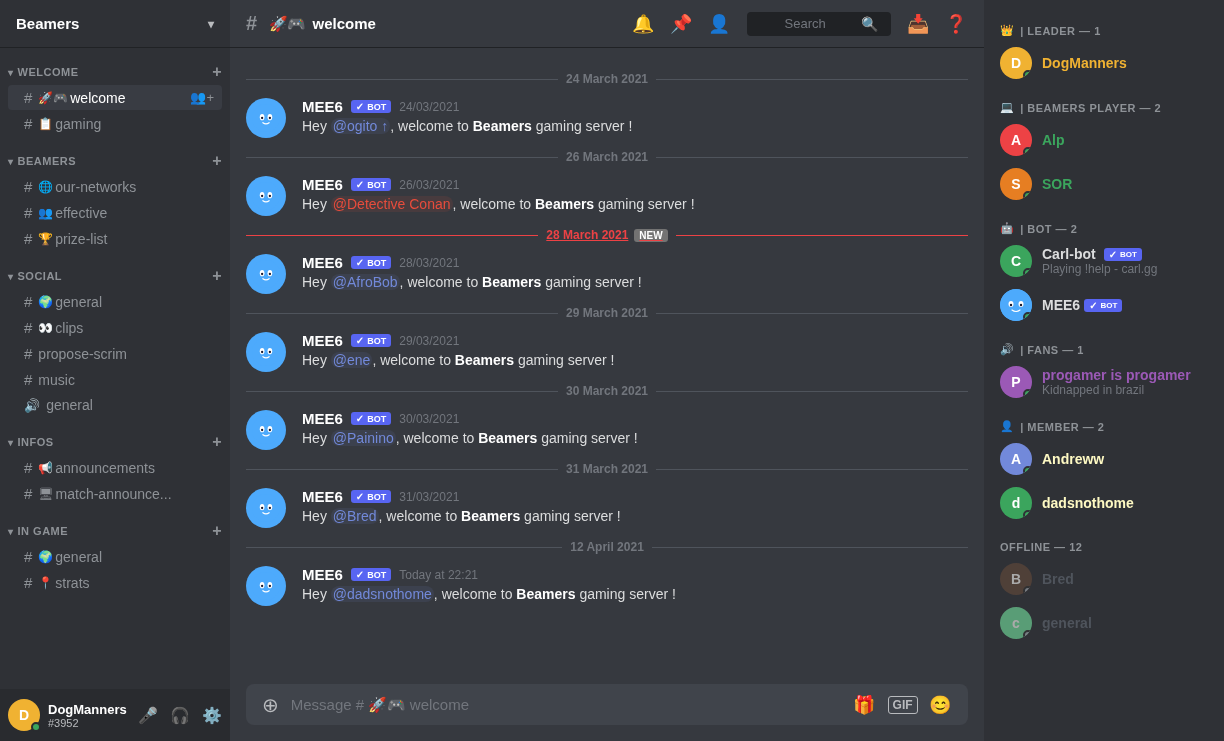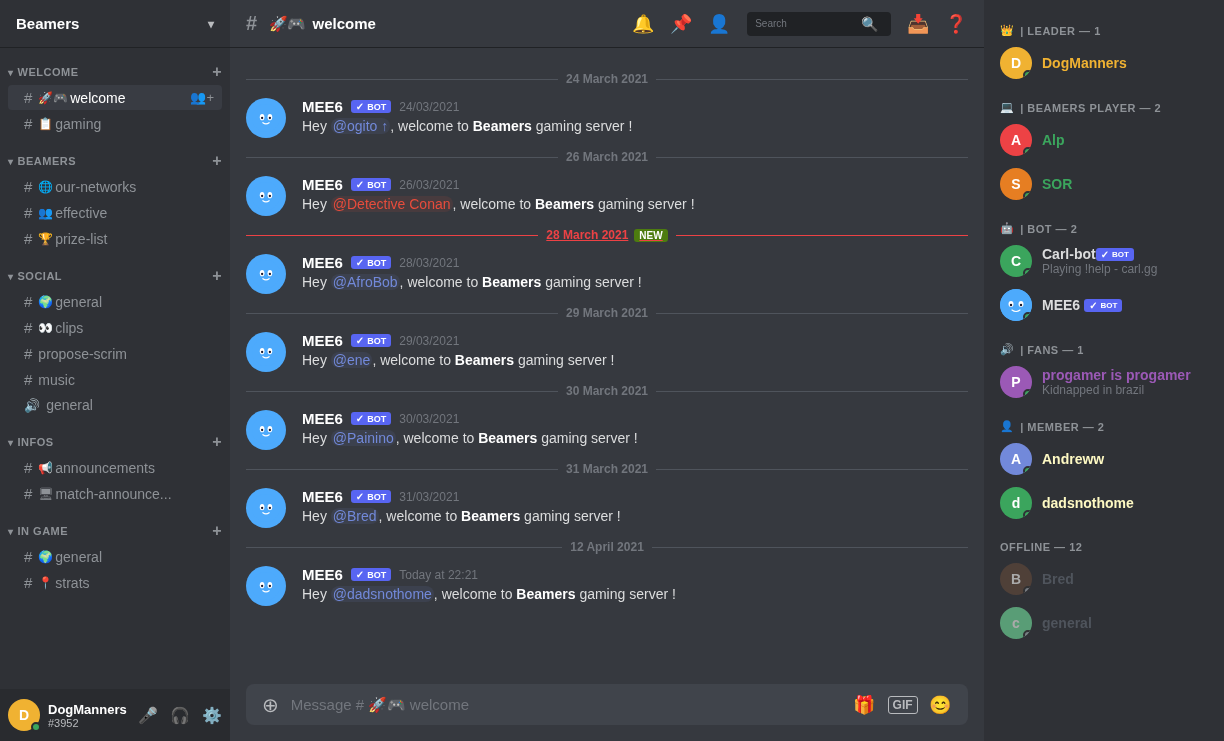--- a/index.html
+++ b/index.html
@@ -139,22 +139,23 @@
       align-items: center;
       padding: 4px 8px;
       gap: 6px;
       width: 144px;
     }
     .search-bar input {
       background: none;
       border: none;
       outline: none;
       color: #dcddde;
-      font-size: 10px;
+      font-size: 13px;
       width: 100px;
+      text-align: center;
     }
     .search-bar input::placeholder { color: #72767d; }
     .search-bar .search-icon { color: #72767d; font-size: 14px; }
 
     
     .messages-area {
       flex: 1;
       overflow-y: auto;
       padding: 16px 0;
     }
@@ -180,21 +181,21 @@
 
     .date-divider.new-messages {
       color: #ed4245;
       text-decoration: underline;
     }
     .date-divider.new-messages::before,
     .date-divider.new-messages::after {
       background: #ed4245;
     }
     .date-divider.new-messages .new-badge {
-      background: #4d7c0f;
+      background: #737373;
       color: #fff;
       font-size: 10px;
       padding: 1px 5px;
       border-radius: 3px;
       margin-left: 6px;
     }
 
     .message-group {
       display: flex;
       padding: 4px 16px;
@@ -709,21 +710,21 @@
   <div class="member-group-header" style="margin-top:8px;">
     <span>🤖</span>
     <span>| BOT — 2</span>
   </div>
   <div class="member-item">
     <div class="member-avatar" style="background:#3ba55d; color:#fff; font-weight:700; position:relative;">
       C
       <div class="status status-online"></div>
     </div>
     <div class="member-info">
-      <div style="display:flex; align-items:center; gap:0;">
+      <div style="display:flex; align-items:center; gap:8px;">
         <span class="member-name" style="color:#dcddde;">Carl-bot</span>
         <span class="bot-badge" style="font-size:8px;"><span class="checkmark">✓</span> BOT</span>
       </div>
       <div class="member-status-text">Playing !help - carl.gg</div>
     </div>
   </div>
   <div class="member-item">
     <div class="member-avatar" style="background:#4daafc; position:relative;">
       <svg viewBox="0 0 32 32" fill="none" width="32" height="32">
         <circle cx="16" cy="16" r="16" fill="#4daafc"></circle>

